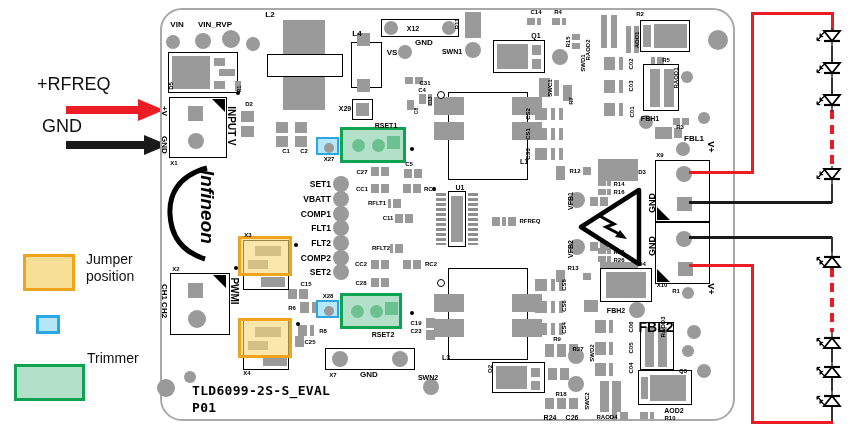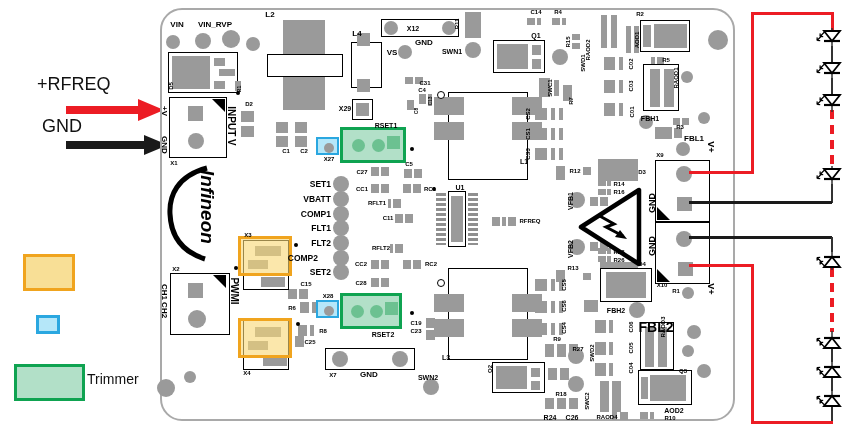--- a/index.html
+++ b/index.html
@@ -35,23 +35,24 @@
   <div class="ann-text" style="left:37px;top:74px">+RFREQ</div>
   <svg class="abs" style="left:60px;top:95px" width="112" height="30">
     <polygon points="6,11 78,11 78,4 104,15 78,26 78,19 6,19" fill="#EC1C24"></polygon>
   </svg>
   <div class="ann-text" style="left:42px;top:116px">GND</div>
   <svg class="abs" style="left:60px;top:132px" width="112" height="26">
     <polygon points="6,9 84,9 84,3 108,13 84,23 84,17 6,17" fill="#1A1A1A"></polygon>
   </svg>
 
   <div class="abs" style="left:23px;top:254px;width:52px;height:37px;background:#F8DF96;border:3px solid #F0A41E;box-sizing:border-box"></div>
+  <div class="legend-text" style="left:86px;top:251px;width:72px">Jumper position</div>
   <div class="abs" style="left:36px;top:315px;width:24px;height:19px;background:#B5E7F9;border:3px solid #2AA7E0;box-sizing:border-box"></div>
   <div class="abs" style="left:14px;top:364px;width:71px;height:37px;background:#B2E0C8;border:3px solid #0FA351;box-sizing:border-box"></div>
-  <div class="legend-text" style="left:87px;top:371px">Trimmer</div>
+  <div class="legend-text" style="left:87px;top:350px">Trimmer</div>
 
   <div class="board"></div>
   <div id="shapes">
       <div class="pad" style="left: 283px; top: 20px; width: 42px; height: 34px;"></div>
       <div class="outl" style="left: 267px; top: 54px; width: 76px; height: 23px;"></div>
       <div class="pad" style="left: 283px; top: 77px; width: 42px; height: 33px;"></div>
       <div class="outl" style="left: 168px; top: 52px; width: 70px; height: 41px;"></div>
       <div class="pad" style="left: 172px; top: 56px; width: 38px; height: 33px;"></div>
       <div class="pad" style="left: 214px; top: 58px; width: 11px; height: 8px;"></div>
       <div class="pad" style="left: 219px; top: 69px; width: 16px; height: 7px;"></div>
@@ -315,20 +316,22 @@
     <path d="M20,30 L36,39 L28,42 L45,51" stroke="#000" stroke-width="3" fill="none"></path>
     <polygon points="49,54 37,52 42,45" fill="#000"></polygon>
   </svg>
 
   <svg class="abs" style="left:165px;top:162px" width="56" height="102" viewBox="0 0 56 102">
     <path d="M42,6 C12,14 4,34 5,52 C6,76 18,90 40,97" fill="none" stroke="#000" stroke-width="5"></path>
     <text transform="translate(36,8) rotate(90)" font-family="Liberation Sans, sans-serif" font-size="19" font-weight="bold" font-style="italic">Infineon</text>
   </svg>
 
   <div class="title">
+    <div>TLD6099-2S-S_EVAL</div>
+    <div>P01</div>
   </div>
 
   <div id="silk">
       <div class="silk" style="left: 177px; top: 25px; font-size: 8px; transform: translate(-50%, -50%) rotate(0deg);">VIN</div>
       <div class="silk" style="left: 215px; top: 25px; font-size: 8px; transform: translate(-50%, -50%) rotate(0deg);">VIN_RVP</div>
       <div class="silk" style="left: 270px; top: 15px; font-size: 8px; transform: translate(-50%, -50%) rotate(0deg);">L2</div>
       <div class="silk" style="left: 357px; top: 34px; font-size: 8px; transform: translate(-50%, -50%) rotate(0deg);">L4</div>
       <div class="silk" style="left: 413px; top: 28px; font-size: 7px; transform: translate(-50%, -50%) rotate(0deg);">X12</div>
       <div class="silk" style="left: 424px; top: 43px; font-size: 8px; transform: translate(-50%, -50%) rotate(0deg);">GND</div>
       <div class="silk" style="left: 392px; top: 53px; font-size: 8px; transform: translate(-50%, -50%) rotate(0deg);">VS</div>
@@ -444,21 +447,21 @@
       <div class="tp-label" style="left: 269px; top: 180px;">SET1</div>
       <div class="circ" style="left: 333px; top: 176px; width: 16px; height: 16px;"></div>
       <div class="tp-label" style="left: 269px; top: 195px;">VBATT</div>
       <div class="circ" style="left: 333px; top: 191px; width: 16px; height: 16px;"></div>
       <div class="tp-label" style="left: 269px; top: 210px;">COMP1</div>
       <div class="circ" style="left: 333px; top: 206px; width: 16px; height: 16px;"></div>
       <div class="tp-label" style="left: 269px; top: 224px;">FLT1</div>
       <div class="circ" style="left: 333px; top: 220px; width: 16px; height: 16px;"></div>
       <div class="tp-label" style="left: 269px; top: 239px;">FLT2</div>
       <div class="circ" style="left: 333px; top: 235px; width: 16px; height: 16px;"></div>
-      <div class="tp-label" style="left: 256px; top: 254px;">COMP2</div>
+      <div class="tp-label" style="left: 269px; top: 254px;">COMP2</div>
       <div class="circ" style="left: 333px; top: 250px; width: 16px; height: 16px;"></div>
       <div class="tp-label" style="left: 269px; top: 268px;">SET2</div>
       <div class="circ" style="left: 333px; top: 264px; width: 16px; height: 16px;"></div>
     </div>
   <div id="wires">
       <div class="wire" style="left: 689px; top: 171px; width: 64px; height: 3px; background: rgb(236, 28, 36);"></div>
       <div class="wire" style="left: 751px; top: 12px; width: 3px; height: 162px; background: rgb(236, 28, 36);"></div>
       <div class="wire" style="left: 751px; top: 12px; width: 83px; height: 3px; background: rgb(236, 28, 36);"></div>
       <div class="wire" style="left: 831px; top: 12px; width: 3px; height: 18px; background: rgb(236, 28, 36);"></div>
       <div class="wire" style="left: 831px; top: 46px; width: 2px; height: 16px; background: rgb(51, 51, 51);"></div>

